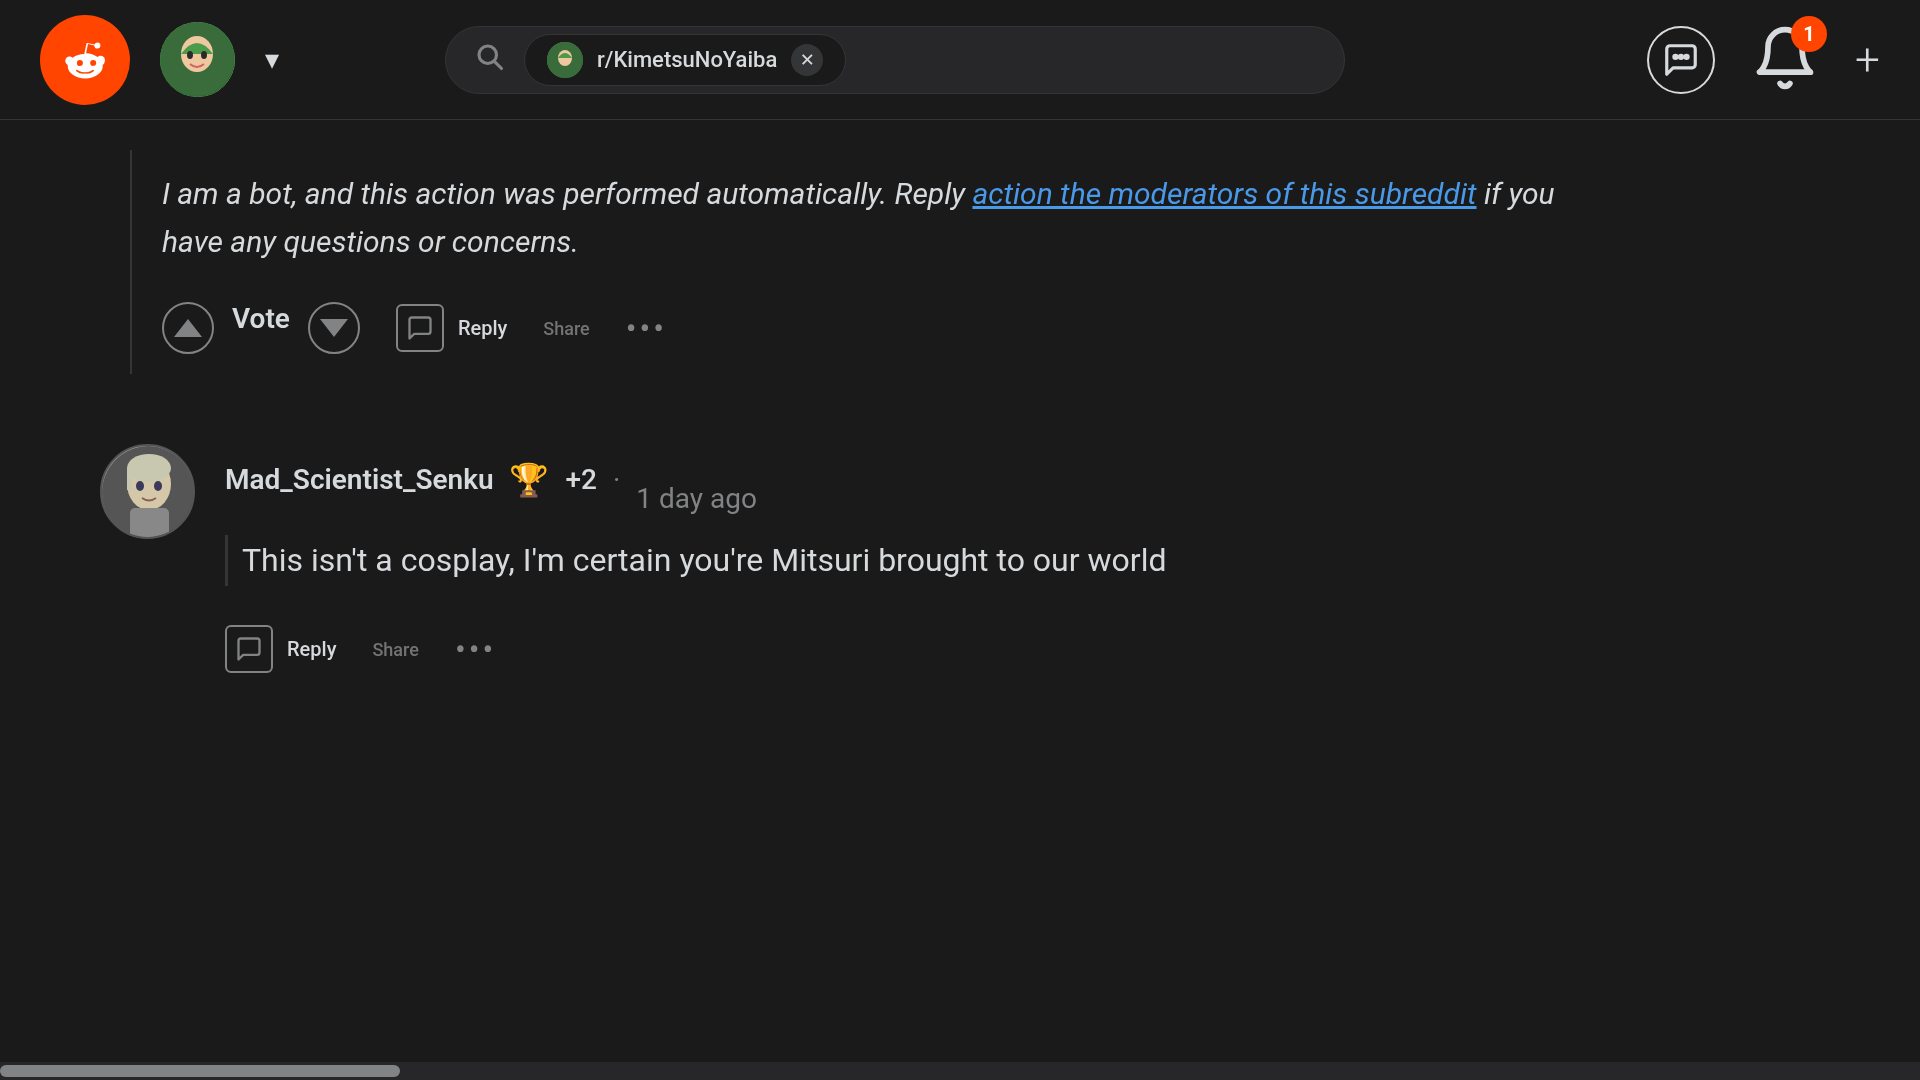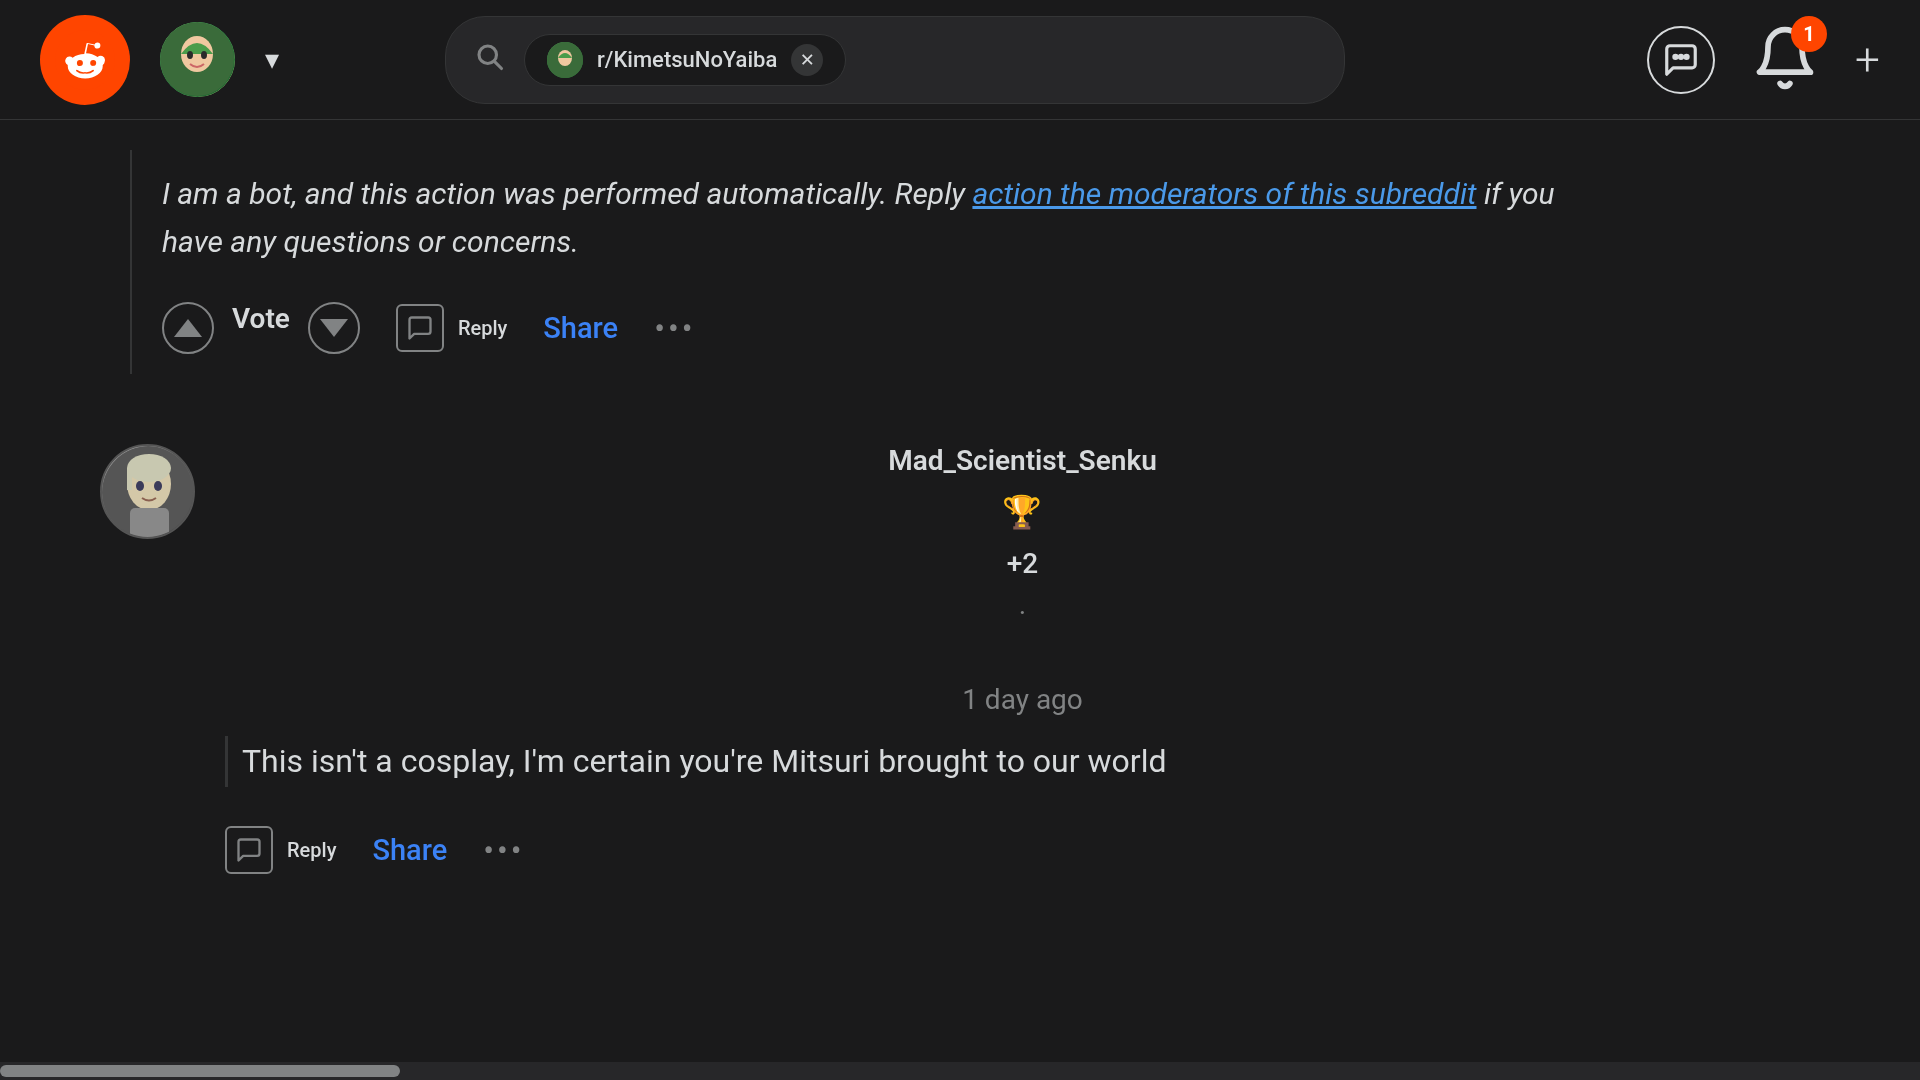--- a/index.html
+++ b/index.html
@@ -74,21 +74,21 @@
     .dropdown-arrow {
       color: #d7dadc;
       font-size: 28px;
       cursor: pointer;
     }
 
     .search-bar {
       flex: 1;
       max-width: 900px;
       margin: 0 auto;
-      height: 88px;
+      height: 68px;
       background-color: #272729;
       border: 1px solid #343536;
       border-radius: 40px;
       display: flex;
       align-items: center;
       padding: 0 28px;
       gap: 20px;
     }
 
     .search-icon {
@@ -260,22 +260,22 @@
       height: 48px;
       border: 2.5px solid #818384;
       border-radius: 6px;
       display: flex;
       align-items: center;
       justify-content: center;
       color: #818384;
     }
 
     .share-label {
-      color: #3b82f6;
-      font-size: 29px;
+      color: #737373;
+      font-size: 18px;
       font-weight: 500;
       cursor: pointer;
     }
 
     .more-dots {
       font-size: 32px;
       color: #818384;
       cursor: pointer;
       letter-spacing: 3px;
     }
@@ -304,21 +304,20 @@
 
     .user-comment-body {
       flex: 1;
     }
 
     .user-meta {
       display: flex;
       align-items: center;
       gap: 16px;
       margin-bottom: 20px;
-      flex-direction: column;
     }
 
     .username {
       font-size: 28px;
       font-weight: 600;
       color: #d7dadc;
     }
 
     .flair-badge {
       display: inline-flex;

